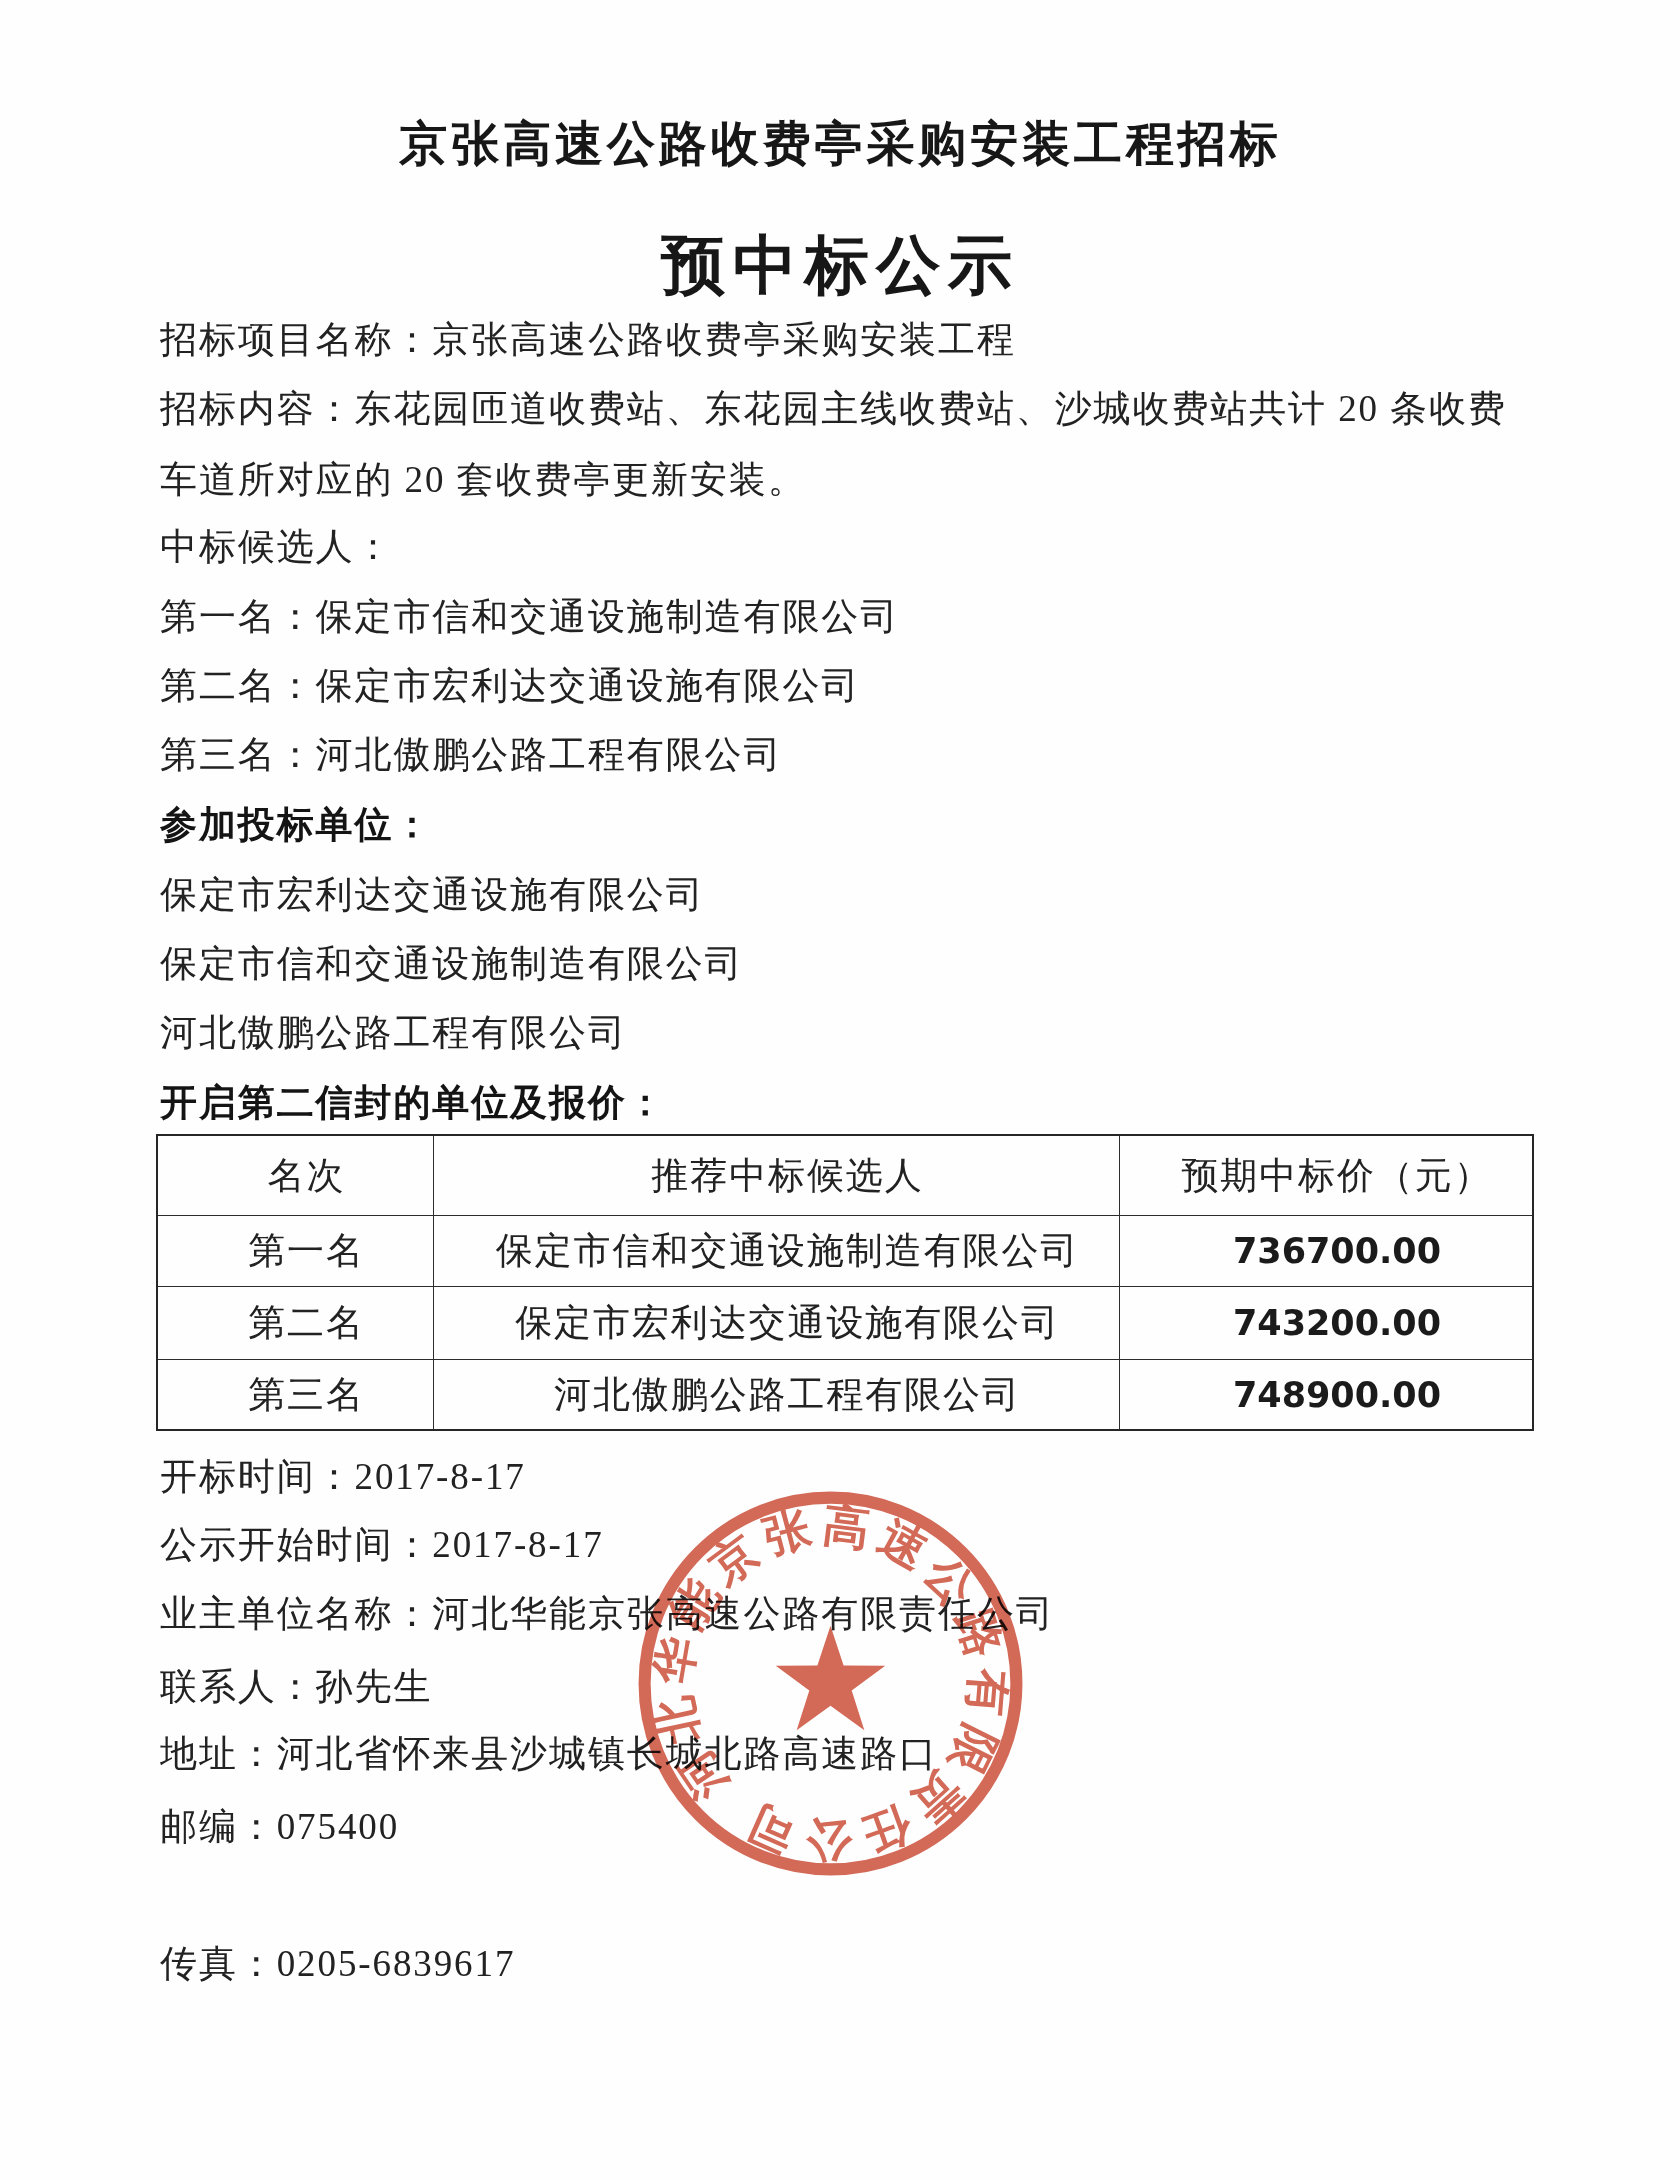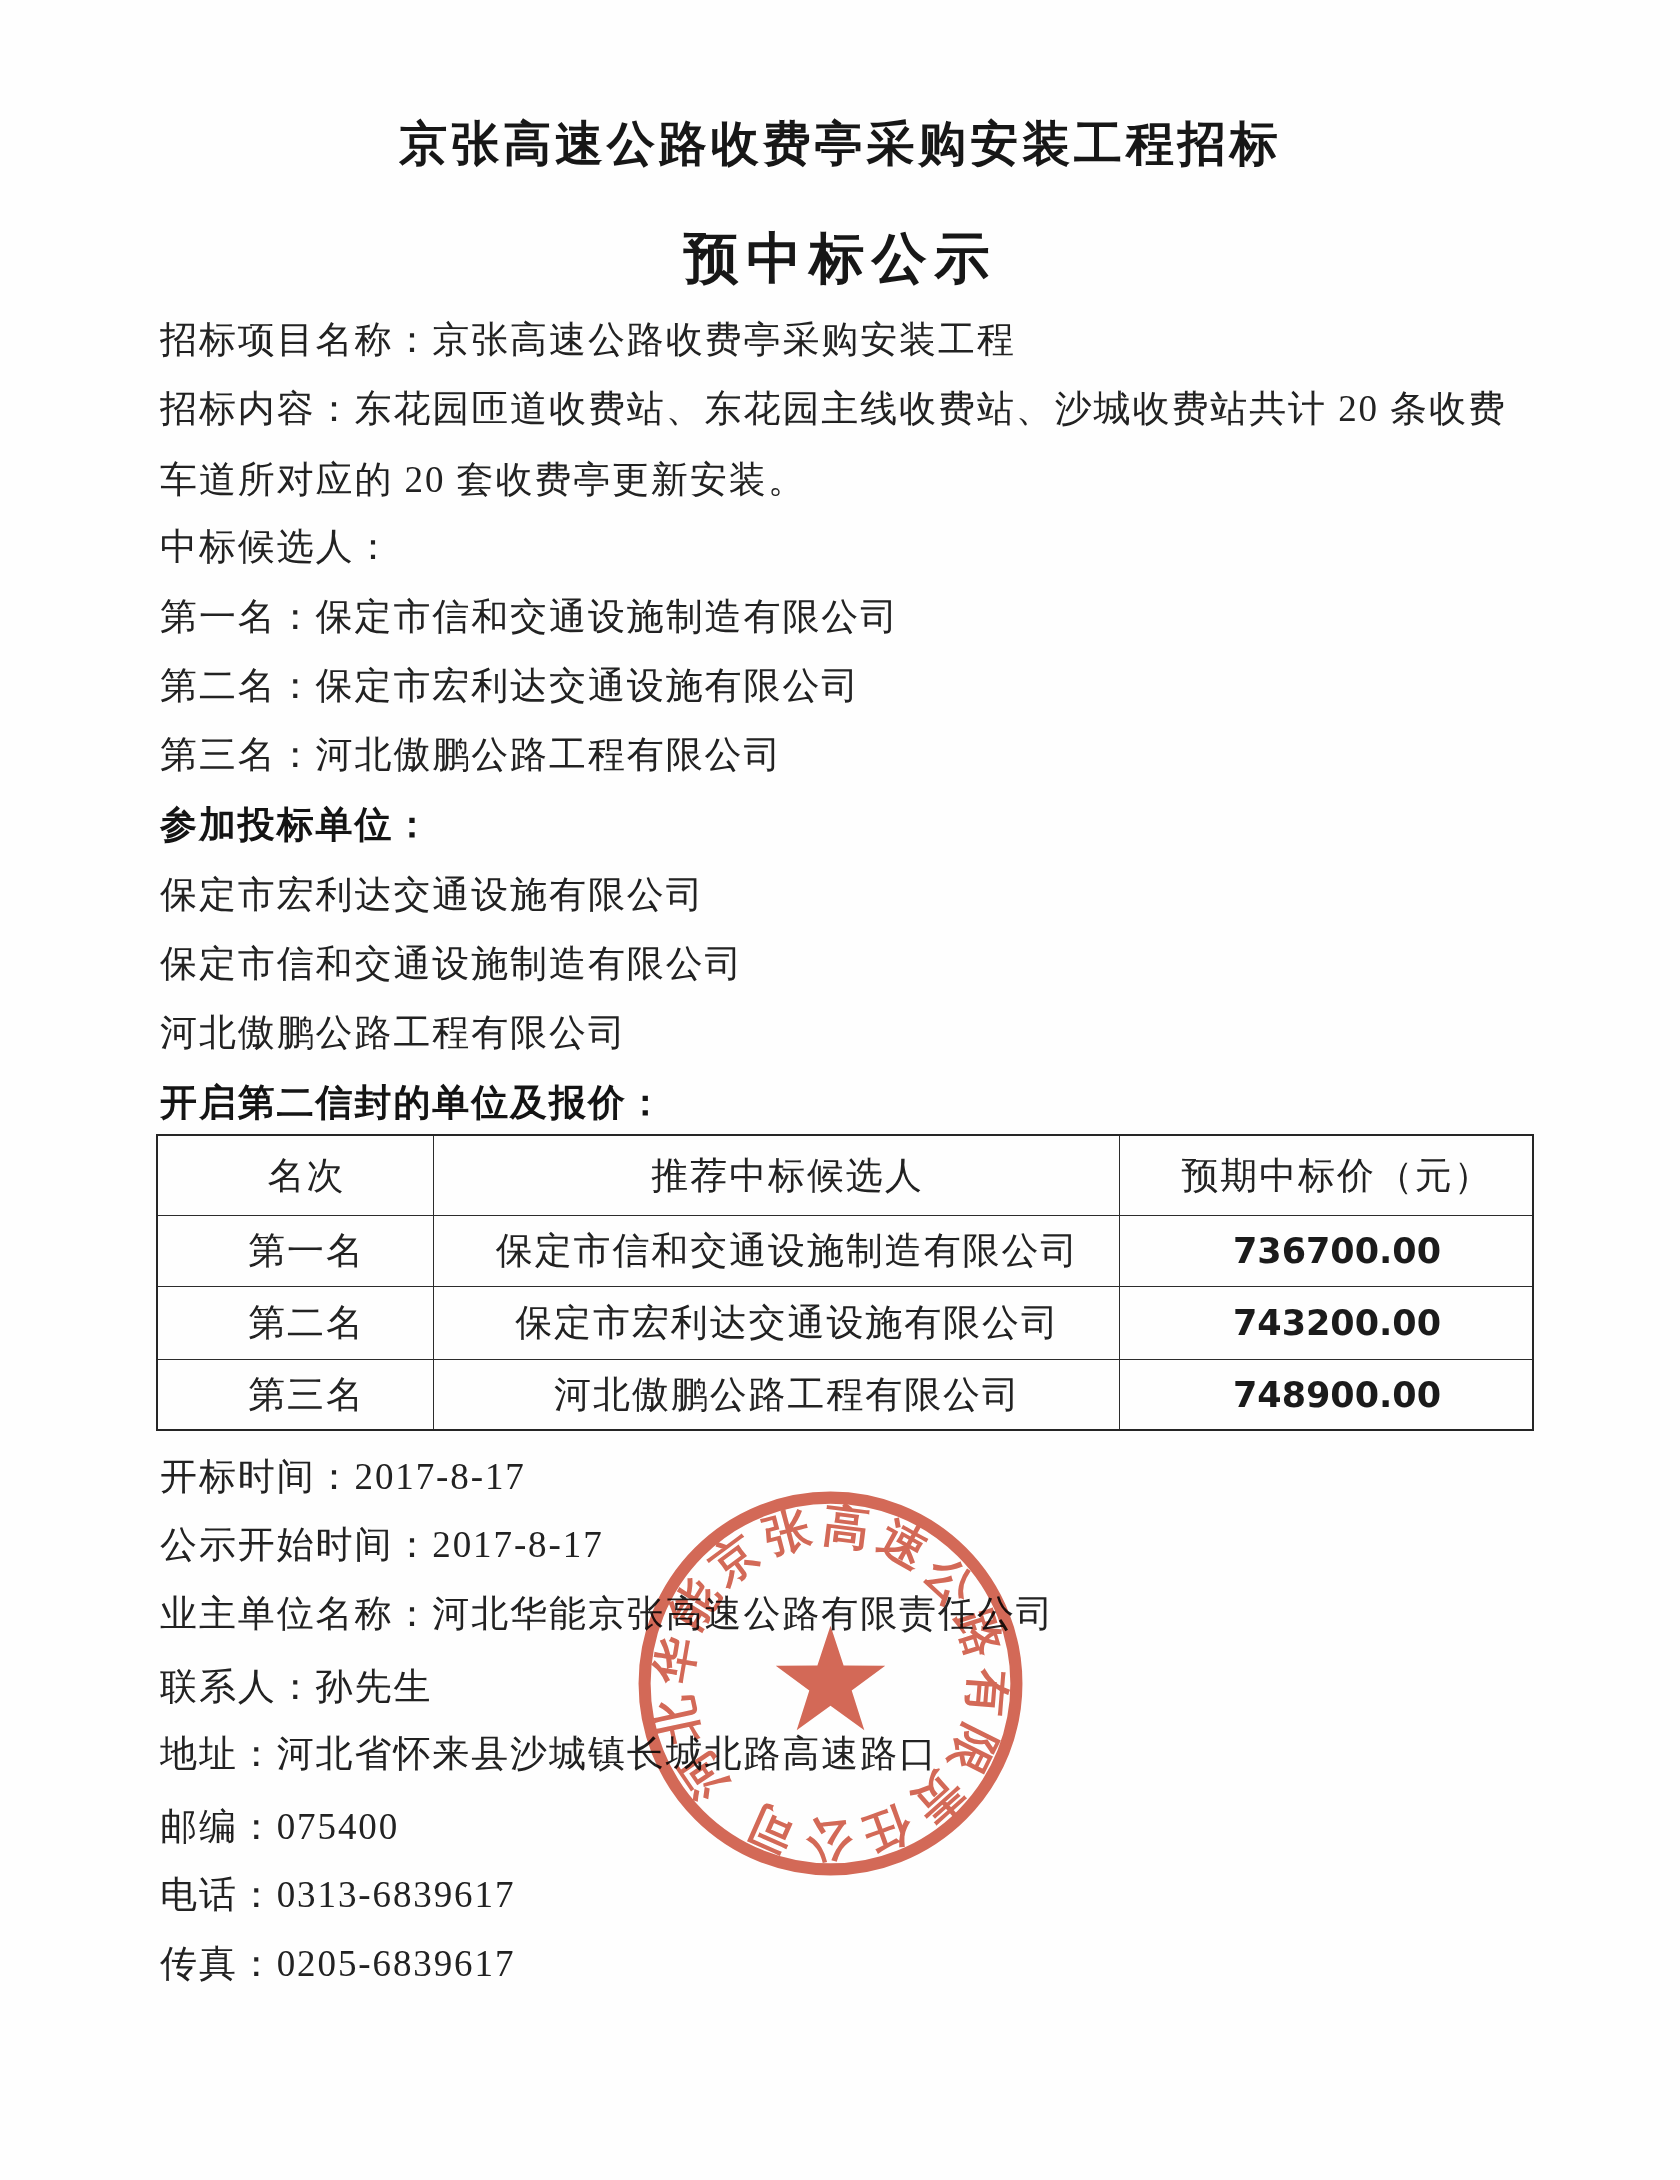--- a/index.html
+++ b/index.html
@@ -8,21 +8,21 @@
     font-family:"Liberation Serif","DejaVu Serif",serif;color:#1e1e1e;
     overflow:hidden;
   }
   .page{position:absolute;inset:0;}
   .doc-title{
     position:absolute;left:0;right:0;top:112px;text-align:center;
     font-size:48px;font-weight:700;letter-spacing:3.9px;color:#171717;
   }
   .doc-subtitle{
     position:absolute;left:0;right:0;top:222px;text-align:center;
-    font-size:55px;font-weight:700;letter-spacing:7.7px;color:#171717;
+    font-size:64px;font-weight:700;letter-spacing:7.7px;color:#171717;
   }
   .line{
     position:absolute;left:160px;right:145px;
     font-size:37px;line-height:44px;letter-spacing:1.9px;color:#222;
     white-space:nowrap;
   }
   .bold{font-weight:700;color:#141414;}
   .bid-table{
     position:absolute;left:156px;top:1134px;
     display:grid;
@@ -89,21 +89,20 @@
     <div class="cell last-row">河北傲鹏公路工程有限公司</div>
     <div class="cell last-col last-row price">748900.00</div>
   </div>
 
   <div class="line" style="top:1455px">开标时间：2017-8-17</div>
   <div class="line" style="top:1523px">公示开始时间：2017-8-17</div>
   <div class="line" style="top:1592px">业主单位名称：河北华能京张高速公路有限责任公司</div>
   <div class="line" style="top:1665px">联系人：孙先生</div>
   <div class="line" style="top:1732px">地址：河北省怀来县沙城镇长城北路高速路口</div>
   <div class="line" style="top:1805px">邮编：075400</div>
-  <div class="line" style="top:1873px">电话：0313-6839617</div>
   <div class="line" style="top:1942px">传真：0205-6839617</div>
 
   <svg class="stamp" viewBox="0 0 440 440" color="#c9432c">
     <defs>
       <path id="ringPath" d="M 112.5 327.5 A 152 152 0 1 1 327.5 112.5 A 152 152 0 1 1 112.5 327.5" fill="none"></path>
     </defs>
     <circle cx="220" cy="220" r="200" fill="none" stroke="currentColor" stroke-width="13"></circle>
     <polygon fill="currentColor" points="220,158 234.1,200.6 278.9,200.8 242.8,227.4 256.4,270.2 220,244 183.6,270.2 197.2,227.4 161.1,200.8 205.9,200.6"></polygon>
     <text class="stamp-ring-text" fill="currentColor">
       <textPath href="#ringPath" startOffset="0">河北华能京张高速公路有限责任公司</textPath>

